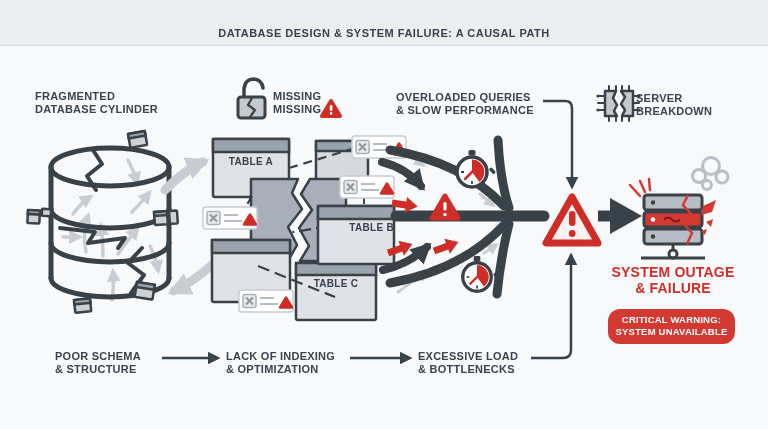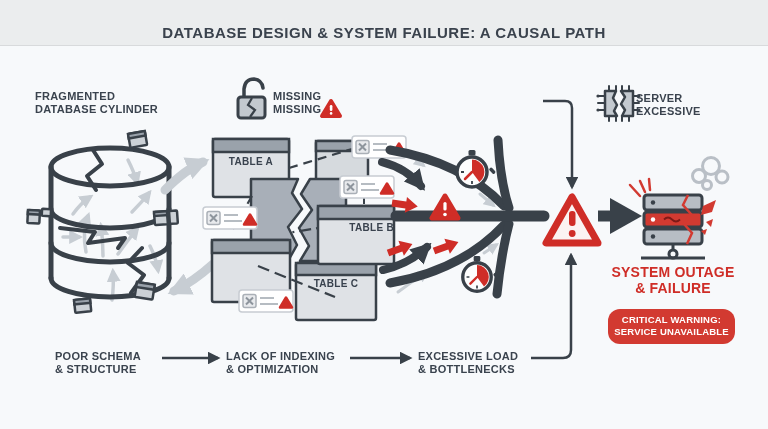--- a/index.html
+++ b/index.html
@@ -1,21 +1,21 @@
 <!DOCTYPE html>
 <html><head>
 <meta charset="utf-8">
 <style>
   html,body{margin:0;padding:0;background:#f7f9fb;}
   #stage{position:relative;width:768px;height:429px;overflow:hidden;
          font-family:"Liberation Sans",sans-serif;background:#f7f9fb;}
   #header-band{position:absolute;left:0;top:0;width:768px;height:45px;
          background:#ebedee;border-bottom:1px solid #d8dadc;
          display:flex;align-items:center;justify-content:center;}
-  #title{font-weight:bold;font-size:15px;color:#3a424d;letter-spacing:.5px;margin-top:20px;}
+  #title{font-weight:bold;font-size:11px;color:#3a424d;letter-spacing:.5px;margin-top:20px;}
   svg.art{position:absolute;left:0;top:0;}
   .lbl{position:absolute;font-weight:bold;font-size:11px;color:#3a434e;
        line-height:1.18;text-align:left;letter-spacing:.25px;}
   .lbl.left{text-align:left;}
   .tbl-lbl{position:absolute;font-weight:bold;font-size:10px;color:#39424e;
        text-align:center;letter-spacing:.3px;}
   #outage-label{position:absolute;left:605px;top:265px;width:136px;
        font-weight:bold;font-size:14px;line-height:1.12;color:#cf2d27;
        text-align:center;letter-spacing:.2px;}
   #critical-badge{position:absolute;left:608px;top:309px;width:127px;
@@ -320,38 +320,42 @@
   <div class="lbl" style="left:35px;top:90px;width:155px;">
     <div>FRAGMENTED</div>
     <div>DATABASE CYLINDER</div>
   </div>
 
   <div class="lbl left" style="left:273px;top:90px;width:70px;">
     <div>MISSING</div>
     <div>MISSING</div>
   </div>
 
+  <div class="lbl" style="left:396px;top:91px;width:142px;">
+    <div>OVERLOADED QUERIES</div>
+    <div>&amp; SLOW PERFORMANCE</div>
+  </div>
 
   <div class="lbl" style="left:636px;top:92px;width:72px;">
     <div>SERVER</div>
-    <div>EXCESSIVE</div>
+    <div>BREAKDOWN</div>
   </div>
 
   <div class="tbl-lbl" style="left:213px;top:156px;width:76px;">TABLE A</div>
   <div class="tbl-lbl" style="left:318px;top:222px;width:76px;text-align:right;">TABLE B</div>
   <div class="tbl-lbl" style="left:296px;top:278px;width:80px;">TABLE C</div>
 
   <div id="outage-label">
     <div>SYSTEM OUTAGE</div>
     <div>&amp; FAILURE</div>
   </div>
 
   <div id="critical-badge">
     <div>CRITICAL WARNING:</div>
-    <div>SERVICE UNAVAILABLE</div>
+    <div>SYSTEM UNAVAILABLE</div>
   </div>
 
   <div class="lbl" style="left:55px;top:350px;width:110px;">
     <div>POOR SCHEMA</div>
     <div>&amp; STRUCTURE</div>
   </div>
 
   <div class="lbl" style="left:226px;top:350px;width:118px;">
     <div>LACK OF INDEXING</div>
     <div>&amp; OPTIMIZATION</div>

